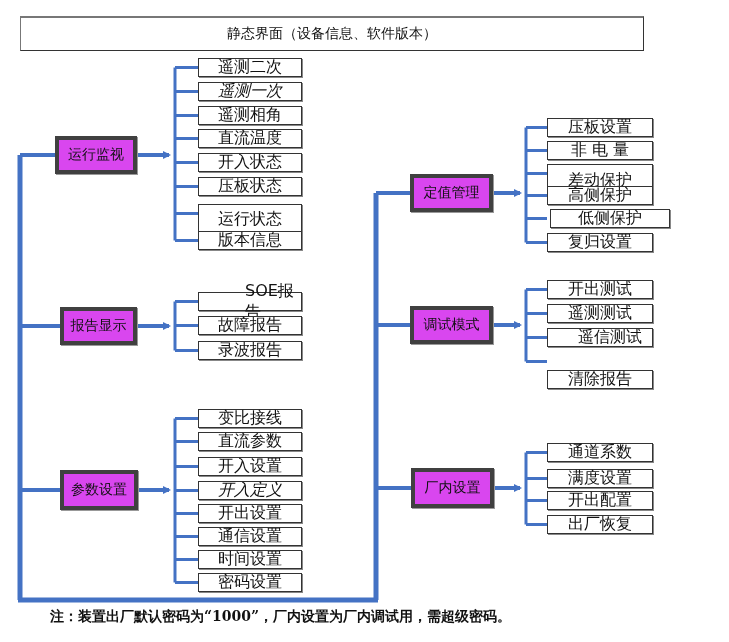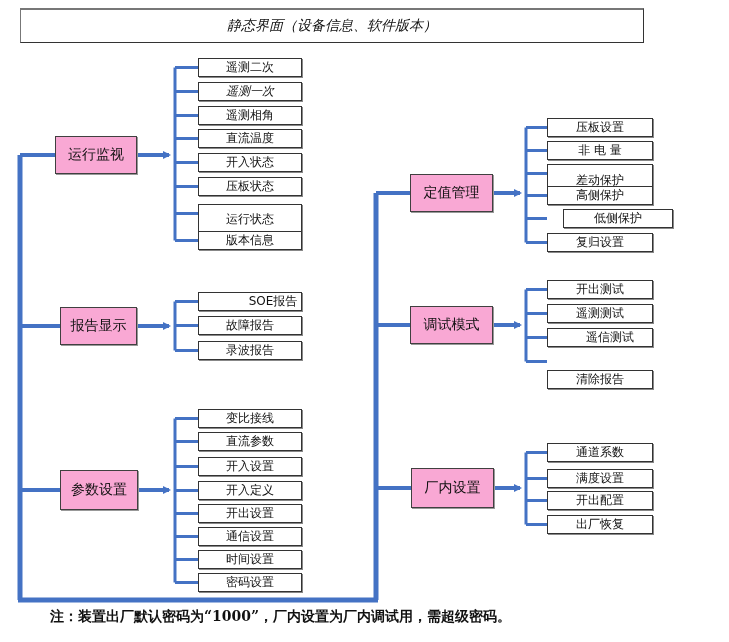--- a/index.html
+++ b/index.html
@@ -1,25 +1,25 @@
 <!DOCTYPE html>
 <html><head>
 <meta charset="utf-8">
 <style>
   html, body { margin:0; padding:0; background:#ffffff; }
   body { width:729px; height:642px; position:relative; overflow:hidden;
          font-family:"DejaVu Sans", sans-serif; color:#111; }
   .abs { position:absolute; box-sizing:border-box; }
-  .title-box { left:20px; top:8px; width:624px; height:35px; border:1px solid #333;
+  .title-box { left:20px; top:16px; width:624px; height:35px; border:1px solid #333;
                border-top:2px solid #777; border-left:1px solid #777;
-               display:flex; align-items:center; justify-content:center; font-size:14px;font-style:italic; }
-  .cat { border:1px solid #404040; background:#f9a8d4; display:flex; align-items:center;
+               display:flex; align-items:center; justify-content:center; font-size:14px; }
+  .cat { border:4px solid #404040; background:#d946ef; display:flex; align-items:center;
          justify-content:center; font-size:14px; box-shadow:1px 1px 0 #999; }
   .leaf { border:1px solid #333; background:#fff; display:flex; align-items:center;
-          justify-content:center; font-size:12px; height:19px; box-shadow:1px 1px 0 #888; }
+          justify-content:center; font-size:16px; height:19px; box-shadow:1px 1px 0 #888; }
   .note { left:50px; top:608px; font-family:"DejaVu Serif", serif; font-weight:bold; font-size:14px; }
   svg.wires { position:absolute; left:0; top:0; }
 </style>
 </head>
 <body>
 
 <div class="abs title-box">静态界面（设备信息、软件版本）</div>
 
 <svg class="wires" width="729" height="642">
   <defs>
@@ -96,31 +96,31 @@
     <div class="abs leaf" style="left: 198px; top: 204px; width: 104px; height: 31px;">运行状态</div>
     <div class="abs leaf" style="left: 198px; top: 231px; width: 104px; height: 19px;">版本信息</div>
     <div class="abs cat" style="left: 60px; top: 307px; width: 77px; height: 38px;">报告显示</div>
     <div class="abs leaf" style="left: 198px; top: 292px; width: 104px; height: 19px; padding-left: 46px;">SOE报告</div>
     <div class="abs leaf" style="left: 198px; top: 316px; width: 104px; height: 19px;">故障报告</div>
     <div class="abs leaf" style="left: 198px; top: 341px; width: 104px; height: 19px;">录波报告</div>
     <div class="abs cat" style="left: 60px; top: 470px; width: 78px; height: 40px;">参数设置</div>
     <div class="abs leaf" style="left: 198px; top: 409px; width: 104px; height: 19px;">变比接线</div>
     <div class="abs leaf" style="left: 198px; top: 432px; width: 104px; height: 19px;">直流参数</div>
     <div class="abs leaf" style="left: 198px; top: 457px; width: 104px; height: 19px;">开入设置</div>
-    <div class="abs leaf" style="left: 198px; top: 481px; width: 104px; height: 19px;">开入定义</div>
+    <div class="abs leaf" style="left: 198px; top: 481px; width: 104px; height: 19px; font-style: italic;">开入定义</div>
     <div class="abs leaf" style="left: 198px; top: 504px; width: 104px; height: 19px;">开出设置</div>
     <div class="abs leaf" style="left: 198px; top: 527px; width: 104px; height: 19px;">通信设置</div>
     <div class="abs leaf" style="left: 198px; top: 550px; width: 104px; height: 19px;">时间设置</div>
     <div class="abs leaf" style="left: 198px; top: 573px; width: 104px; height: 19px;">密码设置</div>
     <div class="abs cat" style="left: 410px; top: 174px; width: 83px; height: 38px;">定值管理</div>
     <div class="abs leaf" style="left: 547px; top: 118px; width: 106px; height: 19px;">压板设置</div>
     <div class="abs leaf" style="left: 547px; top: 141px; width: 106px; height: 19px;">非 电 量</div>
     <div class="abs leaf" style="left: 547px; top: 164px; width: 106px; height: 33px;">差动保护</div>
     <div class="abs leaf" style="left: 547px; top: 186px; width: 106px; height: 19px;">高侧保护</div>
-    <div class="abs leaf" style="left: 563px; top: 209px; width: 110px; height: 19px;">低侧保护</div>
+    <div class="abs leaf" style="left: 550px; top: 209px; width: 120px; height: 19px;">低侧保护</div>
     <div class="abs leaf" style="left: 547px; top: 233px; width: 106px; height: 19px;">复归设置</div>
     <div class="abs cat" style="left: 410px; top: 306px; width: 83px; height: 38px;">调试模式</div>
     <div class="abs leaf" style="left: 547px; top: 280px; width: 106px; height: 19px;">开出测试</div>
     <div class="abs leaf" style="left: 547px; top: 304px; width: 106px; height: 19px;">遥测测试</div>
     <div class="abs leaf" style="left: 547px; top: 328px; width: 106px; height: 19px; padding-left: 20px;">遥信测试</div>
     <div class="abs leaf" style="left: 547px; top: 352px; width: 106px; height: 19px; margin-top: 18px;">清除报告</div>
     <div class="abs cat" style="left: 411px; top: 468px; width: 83px; height: 40px;">厂内设置</div>
     <div class="abs leaf" style="left: 547px; top: 443px; width: 106px; height: 19px;">通道系数</div>
     <div class="abs leaf" style="left: 547px; top: 469px; width: 106px; height: 19px;">满度设置</div>
     <div class="abs leaf" style="left: 547px; top: 491px; width: 106px; height: 19px;">开出配置</div>

